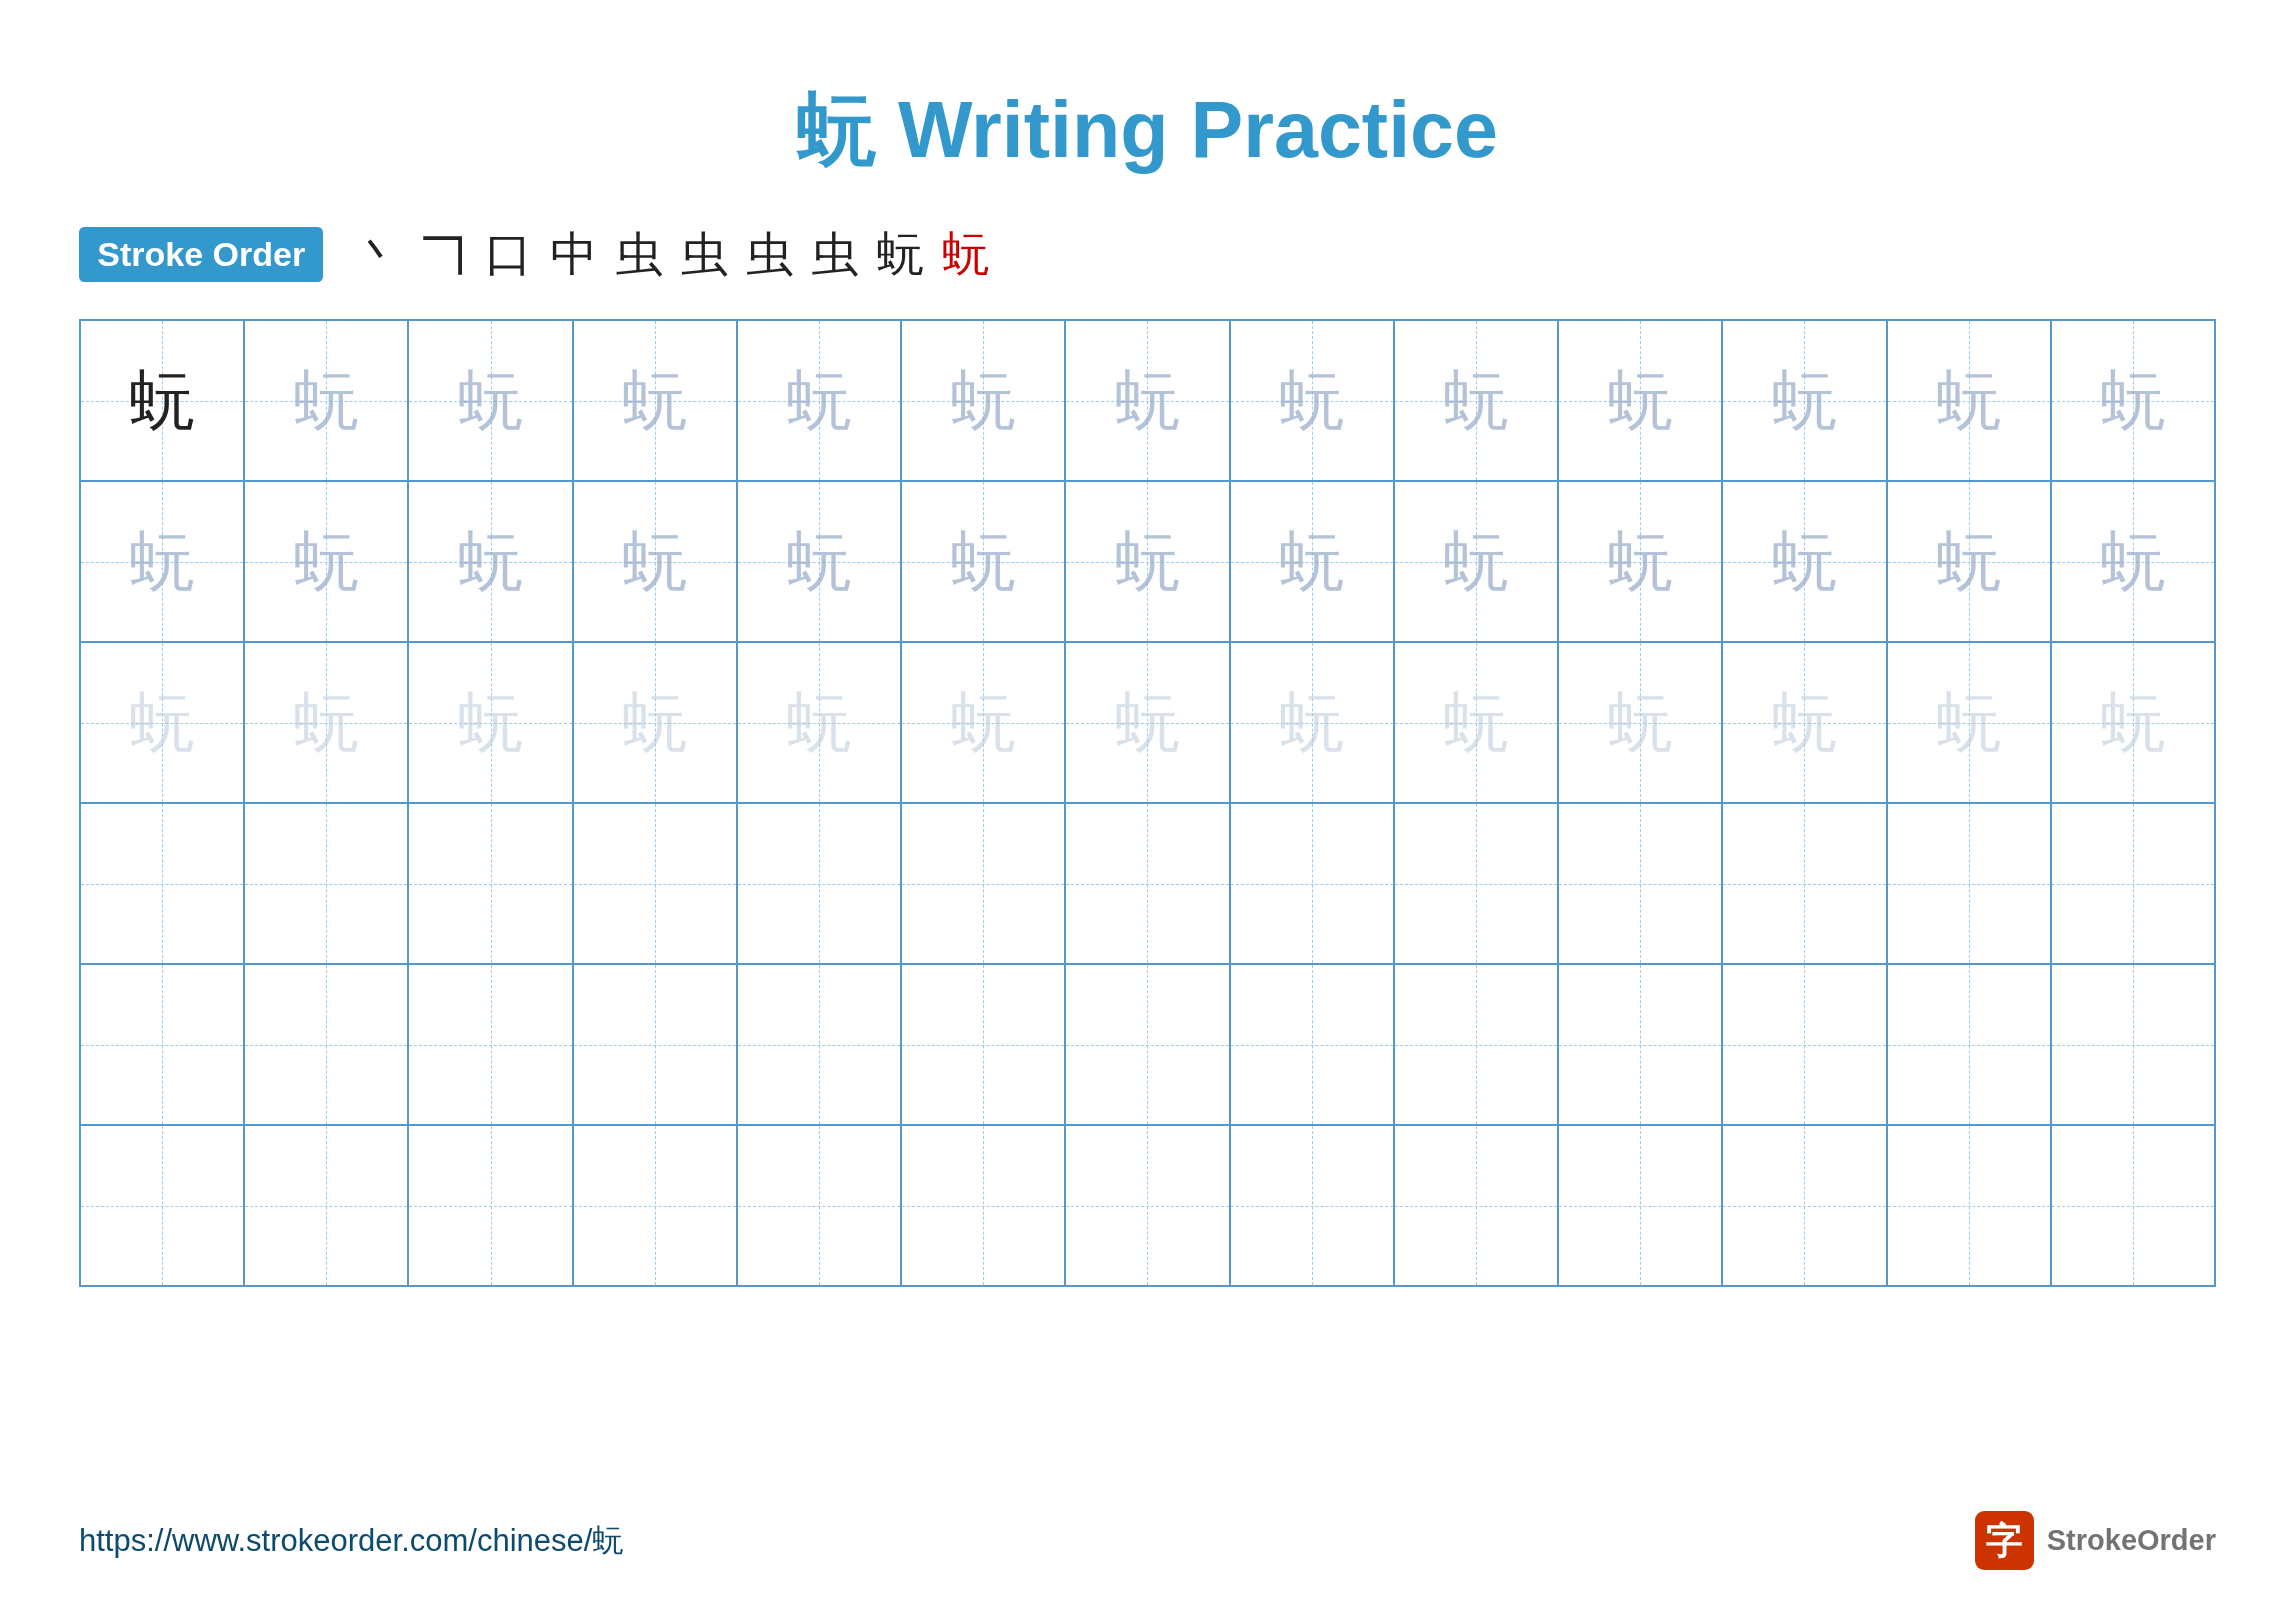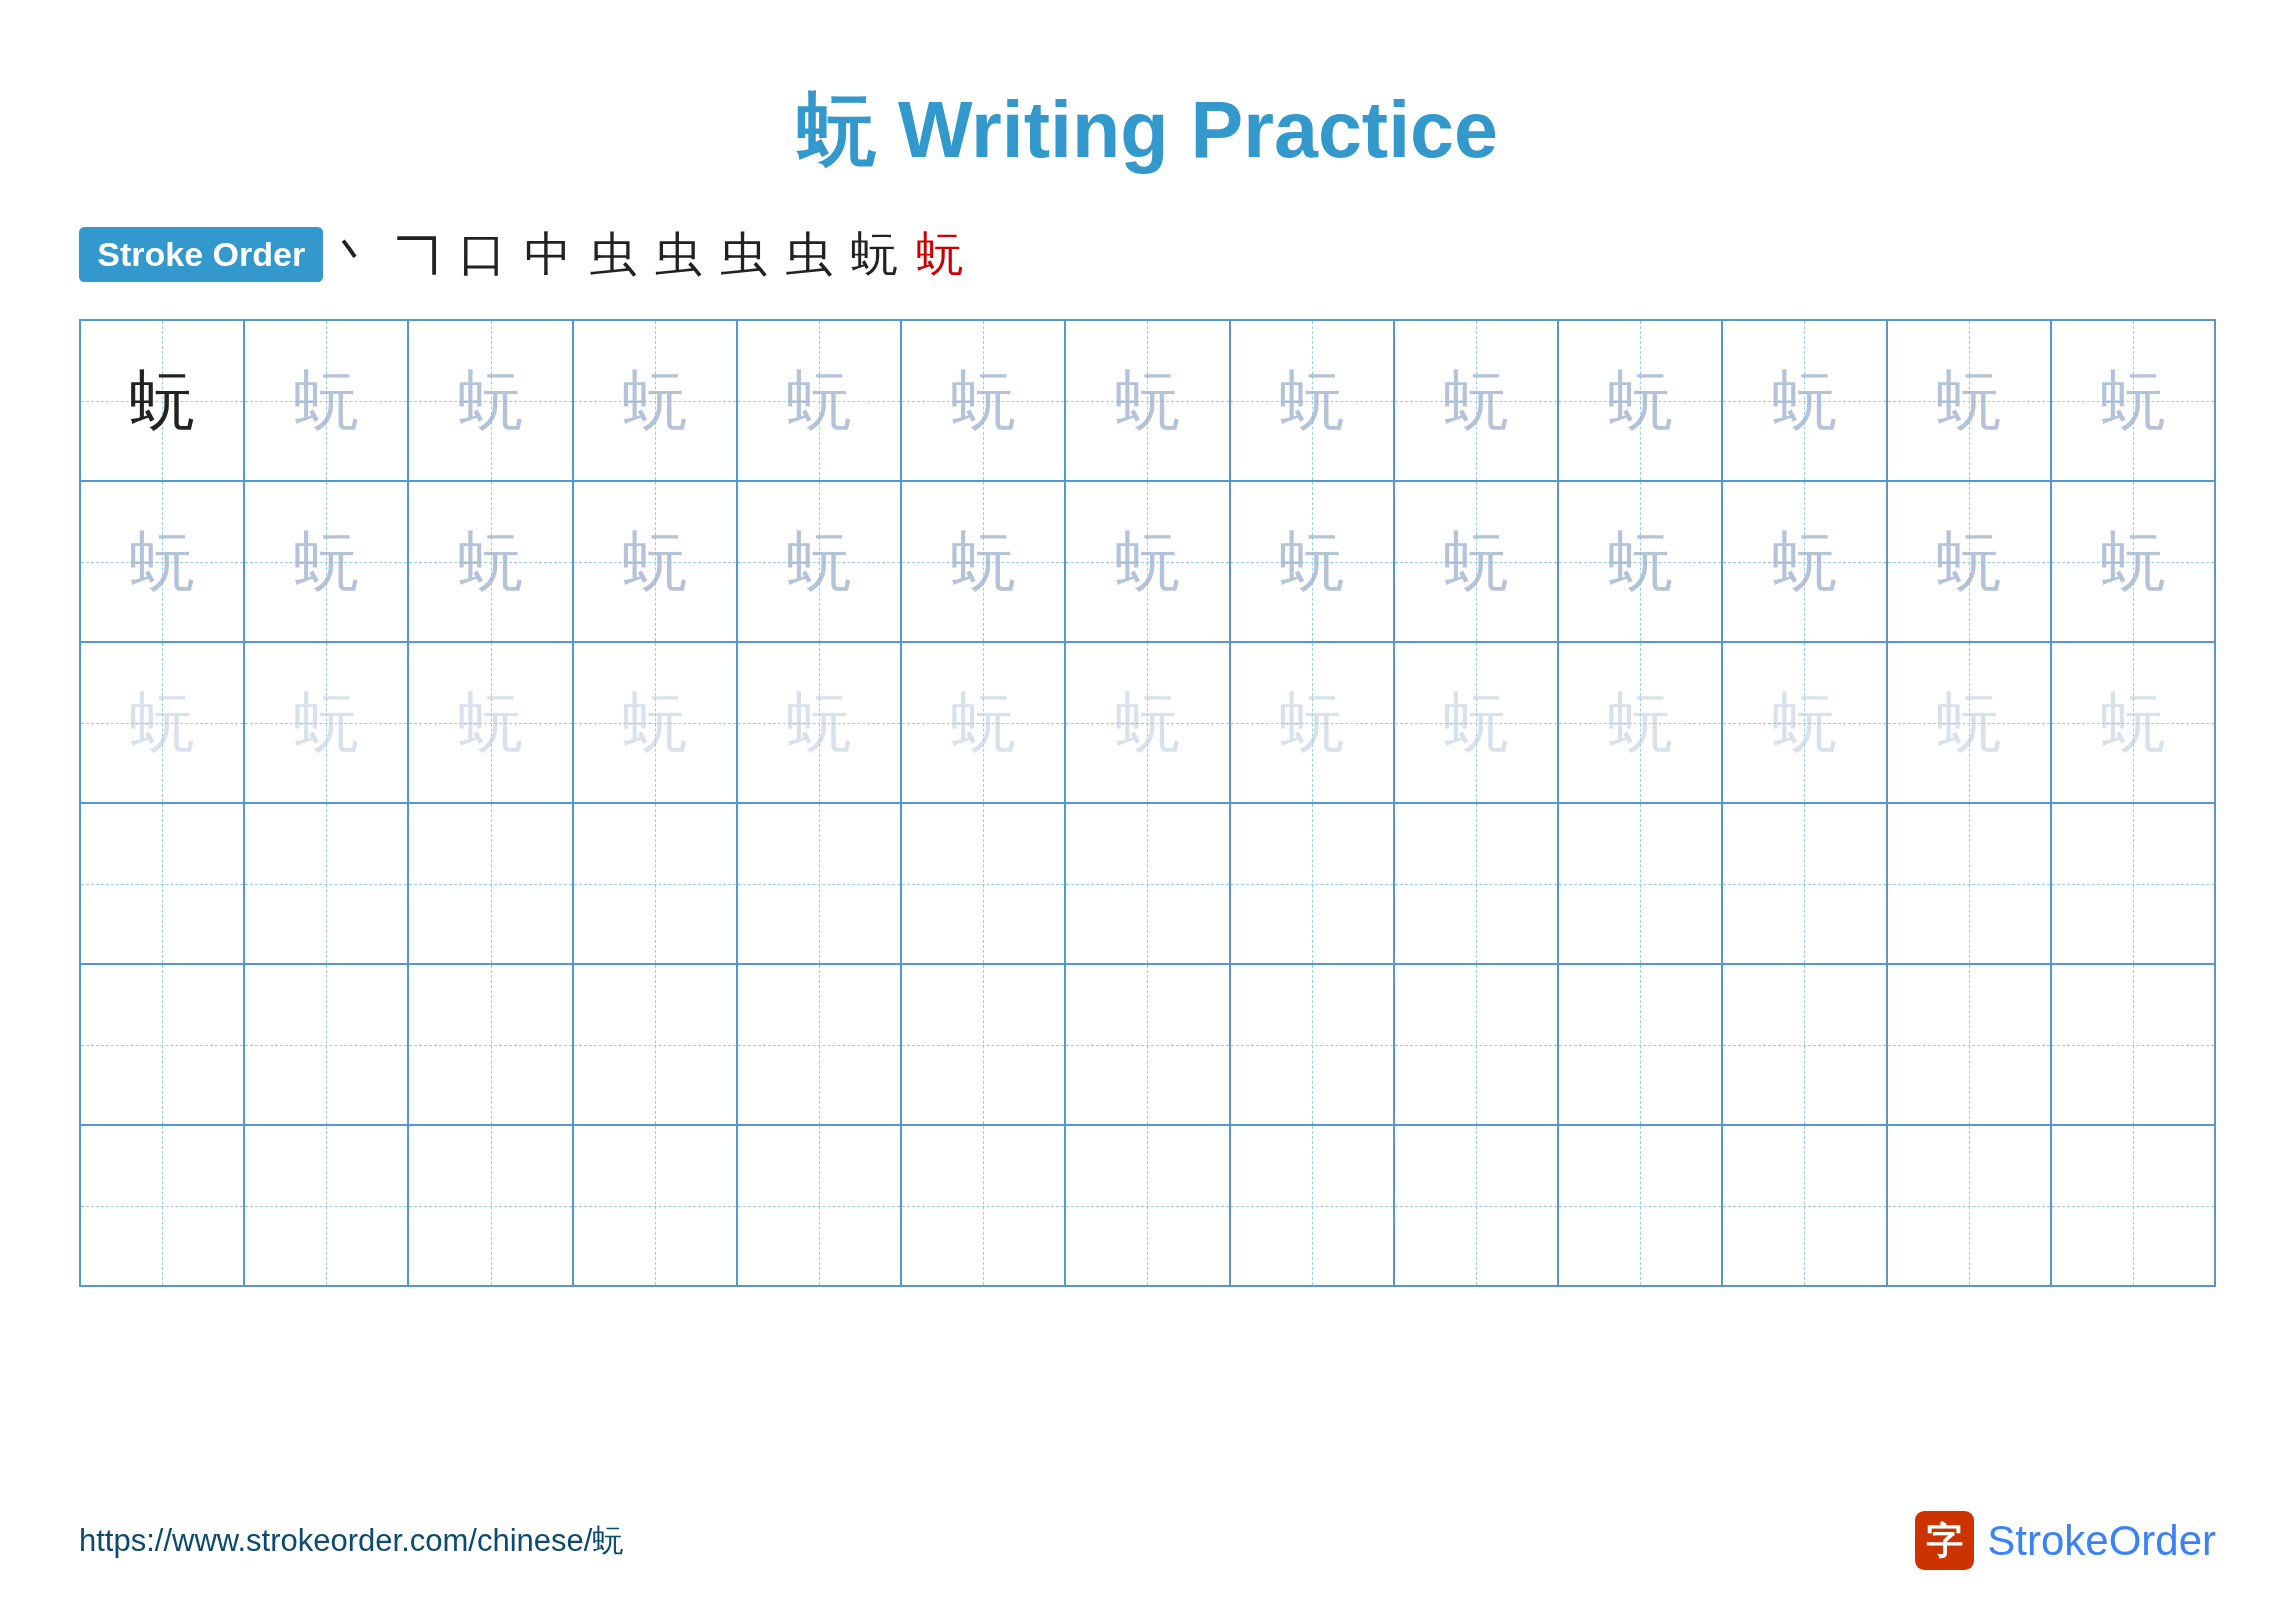--- a/index.html
+++ b/index.html
@@ -33,21 +33,21 @@
     }
     .title-char {
       color: #3399cc;
     }
 
     
     .stroke-order-row {
       display: flex;
       align-items: center;
       margin-bottom: 33px;
-      gap: 5px;
+      gap: 31px;
     }
     .stroke-order-badge {
       background: #3399cc;
       color: #fff;
       font-size: 34px;
       font-weight: bold;
       padding: 7.9px 18.3px;
       border-radius: 5.2px;
       white-space: nowrap;
     }
@@ -152,23 +152,23 @@
       border-radius: 9.2px;
       display: flex;
       align-items: center;
       justify-content: center;
       color: white;
       font-size: 37px;
       font-weight: bold;
     }
 
     .footer-logo-text {
-      font-size: 42px;
-      font-weight: normal;
-      color: #3b82f6;
+      font-size: 29px;
+      font-weight: bold;
+      color: #737373;
     }
   </style>
 </head>
 <body>
 
 <div class="page-container">
 
   <div class="title-area">
     <span class="title-text">
       <span class="title-char">蚖</span><span> Writing Practice</span>

